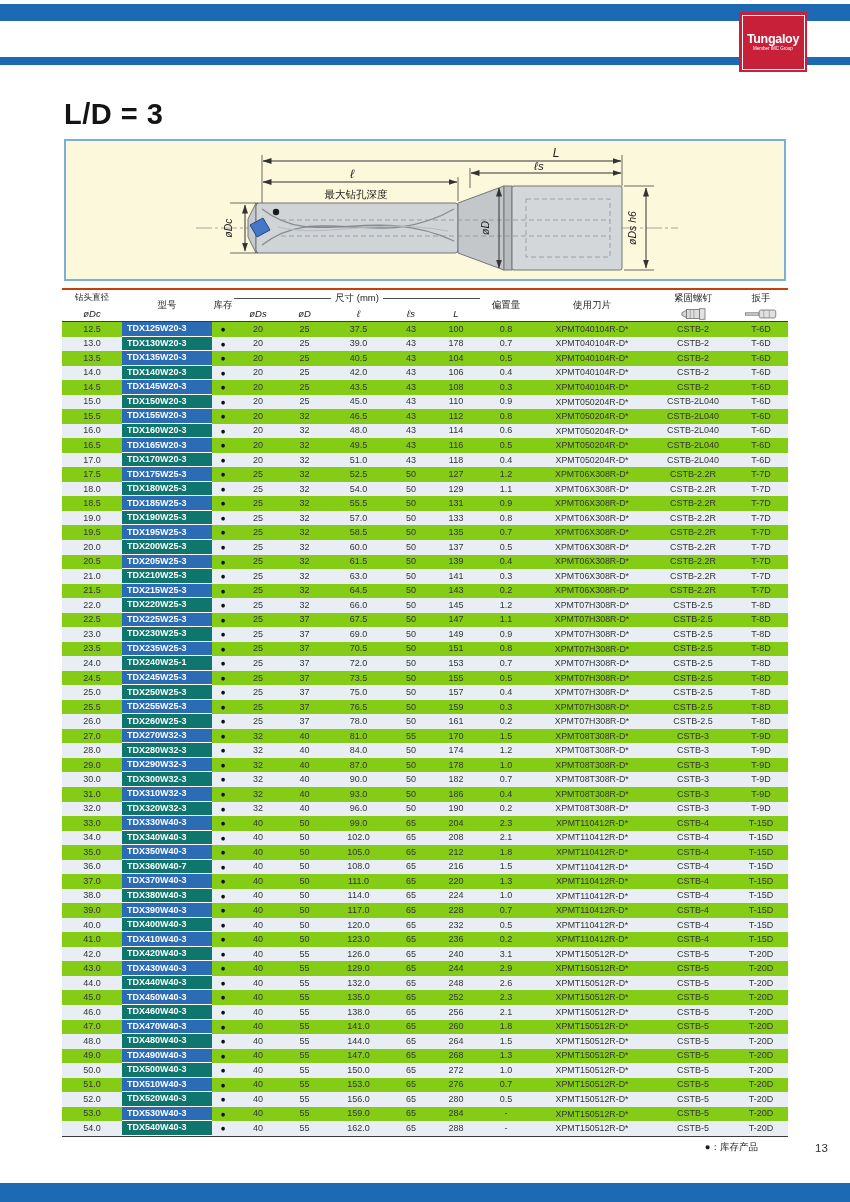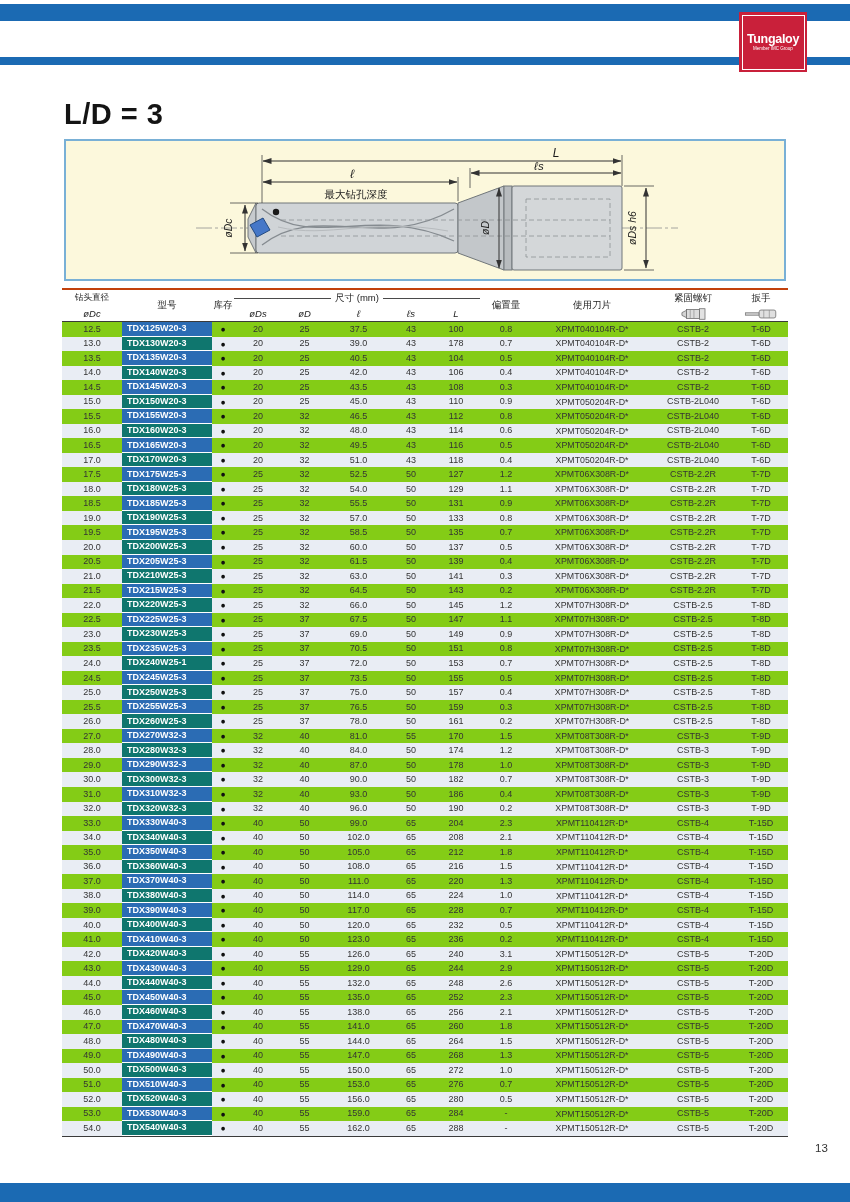--- a/index.html
+++ b/index.html
@@ -698,21 +698,21 @@
           <div class="cell c-l">105.0</div>
           <div class="cell c-ls">65</div>
           <div class="cell c-L">212</div>
           <div class="cell c-offset">1.8</div>
           <div class="cell c-insert">XPMT110412R-D*</div>
           <div class="cell c-screw">CSTB-4</div>
           <div class="cell c-wrench">T-15D</div>
         </div>
         <div class="trow r-even">
           <div class="cell c-dc">36.0</div>
-          <div class="cell c-model">TDX360W40-3</div>
+          <div class="cell c-model">TDX360W40-7</div>
           <div class="cell c-stock">●</div>
           <div class="cell c-ds">40</div>
           <div class="cell c-d">50</div>
           <div class="cell c-l">108.0</div>
           <div class="cell c-ls">65</div>
           <div class="cell c-L">216</div>
           <div class="cell c-offset">1.5</div>
           <div class="cell c-insert">XPMT110412R-D*</div>
           <div class="cell c-screw">CSTB-4</div>
           <div class="cell c-wrench">T-15D</div>
@@ -965,16 +965,17 @@
           <div class="cell c-ls">65</div>
           <div class="cell c-L">288</div>
           <div class="cell c-offset">-</div>
           <div class="cell c-insert">XPMT150512R-D*</div>
           <div class="cell c-screw">CSTB-5</div>
           <div class="cell c-wrench">T-20D</div>
         </div>
       </div>
   </div>
 
+  <div class="legend">●：库存产品</div>
   <div class="page-num">13</div>
 
   <div class="bar bar-bottom"></div>
 </div>
 
 </body></html>

